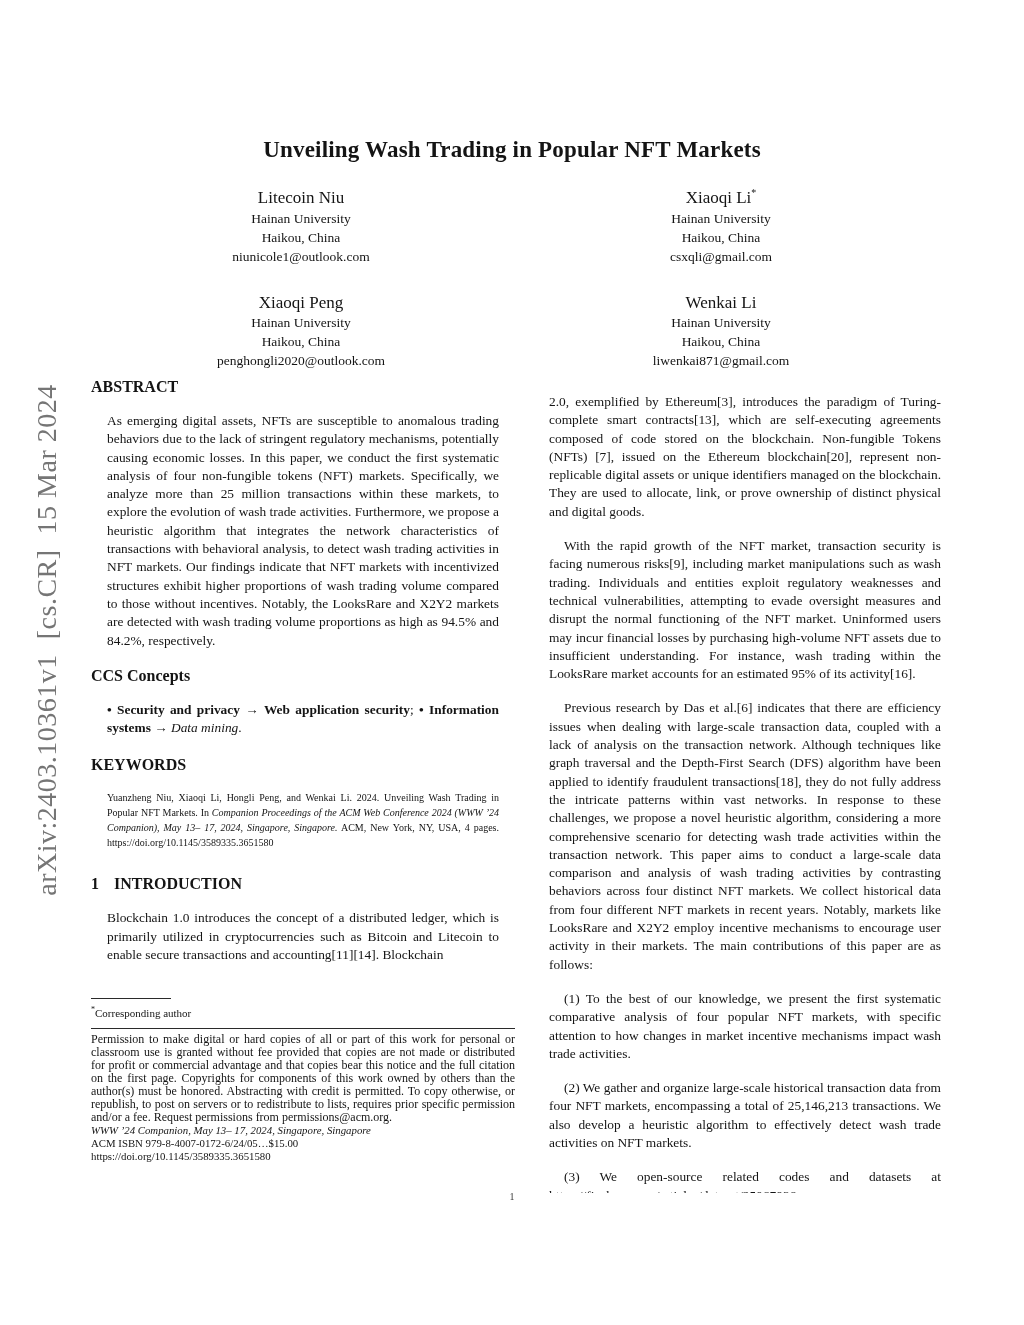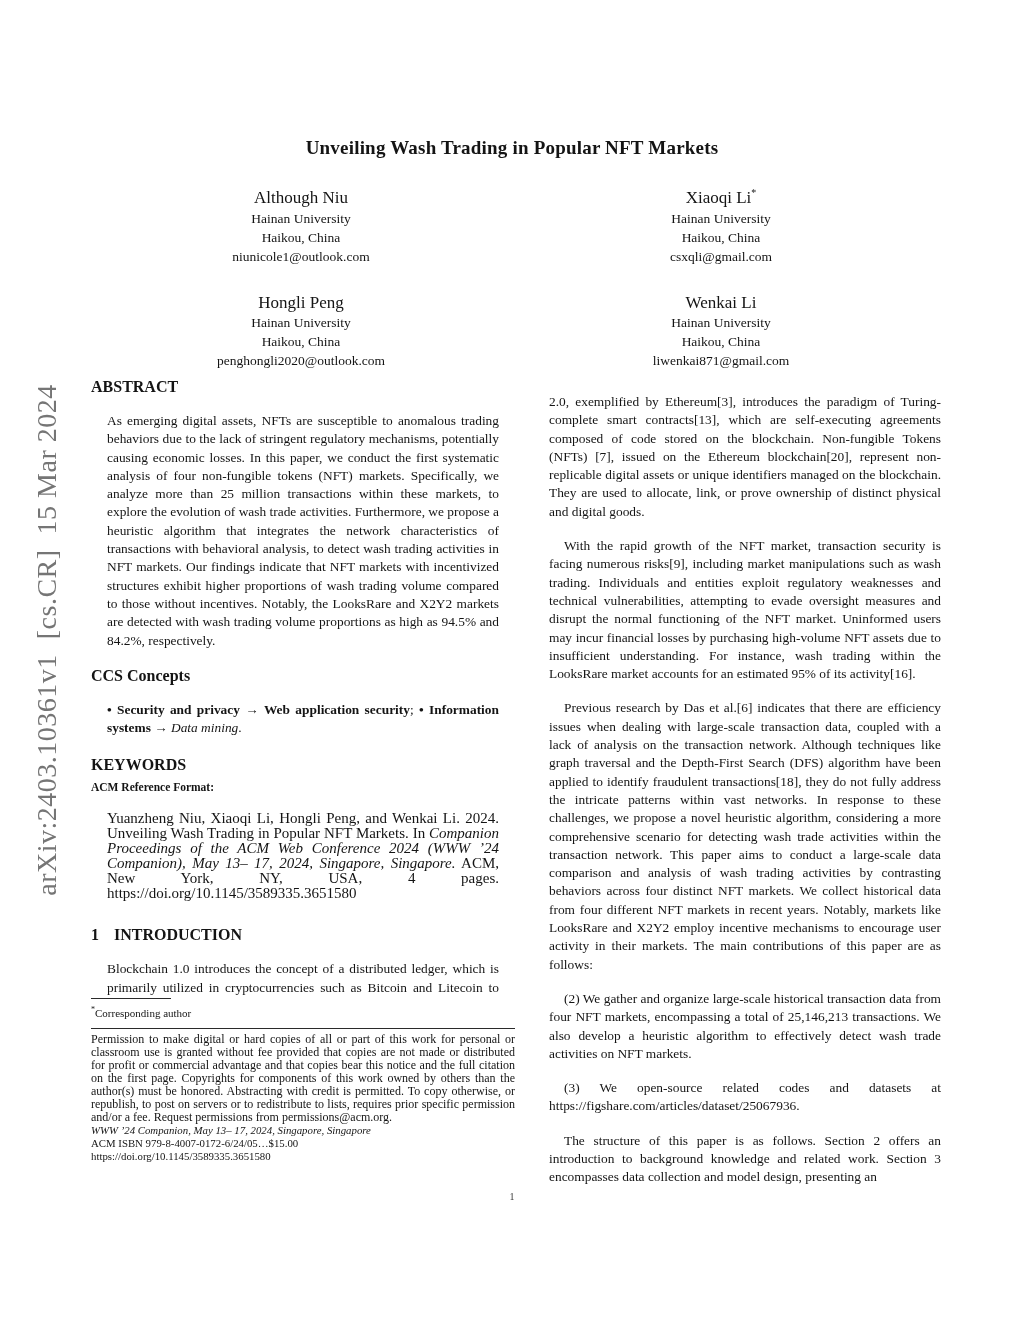--- a/index.html
+++ b/index.html
@@ -25,21 +25,21 @@
     color: #757575;
     letter-spacing: 0.5px;
   }
   
   .paper-title {
     position: absolute;
     top: 137px;
     left: 0;
     right: 0;
     text-align: center;
-    font-size: 19px;
+    font-size: 23px;
     font-weight: bold;
     letter-spacing: 0.2px;
   }
   
   .authors-grid {
     position: absolute;
     top: 182px;
     left: 91px;
     width: 840px;
     display: grid;
@@ -76,21 +76,21 @@
   .sec-num { display: inline-block; margin-right: 15px; }
   .b { font-weight: bold; }
   .i { font-style: italic; }
   .acmref-heading {
     font-size: 11.5px;
     line-height: 15px;
     font-weight: bold;
     text-align: left;
     margin-top: 6px;
   }
-  .acmref-text { font-size: 15px; line-height: 15px; text-align: justify; }
+  .acmref-text { font-size: 10px; line-height: 15px; text-align: justify; }
   
   .left-bottom {
     position: absolute;
     left: 91px;
     top: 998px;
     width: 424px;
     font-size: 11px;
     line-height: 13.5px;
   }
   .rule-short {
@@ -123,33 +123,33 @@
 <body>
 
 <div class="page">
 
   <div class="watermark">arXiv:2403.10361v1  [cs.CR]  15 Mar 2024</div>
 
   <h1 class="paper-title">Unveiling Wash Trading in Popular NFT Markets</h1>
 
   <div class="authors-grid">
     <div class="author">
-      <div class="author-name"><span>Although Niu</span><sup></sup></div>
+      <div class="author-name"><span>Litecoin Niu</span><sup></sup></div>
       <div class="author-line">Hainan University</div>
       <div class="author-line">Haikou, China</div>
       <div class="author-line">niunicole1@outlook.com</div>
     </div>
     <div class="author">
       <div class="author-name"><span>Xiaoqi Li</span><sup>*</sup></div>
       <div class="author-line">Hainan University</div>
       <div class="author-line">Haikou, China</div>
       <div class="author-line">csxqli@gmail.com</div>
     </div>
     <div class="author">
-      <div class="author-name"><span>Hongli Peng</span><sup></sup></div>
+      <div class="author-name"><span>Xiaoqi Peng</span><sup></sup></div>
       <div class="author-line">Hainan University</div>
       <div class="author-line">Haikou, China</div>
       <div class="author-line">penghongli2020@outlook.com</div>
     </div>
     <div class="author">
       <div class="author-name"><span>Wenkai Li</span><sup></sup></div>
       <div class="author-line">Hainan University</div>
       <div class="author-line">Haikou, China</div>
       <div class="author-line">liwenkai871@gmail.com</div>
     </div>
@@ -157,41 +157,41 @@
 
   <div class="col col-left">
     <div class="sec-heading">ABSTRACT</div>
     <p>As emerging digital assets, NFTs are susceptible to anomalous trading behaviors due to the lack of stringent regulatory mechanisms, potentially causing economic losses. In this paper, we conduct the first systematic analysis of four non-fungible tokens (NFT) markets. Specifically, we analyze more than 25 million transactions within these markets, to explore the evolution of wash trade activities. Furthermore, we propose a heuristic algorithm that integrates the network characteristics of transactions with behavioral analysis, to detect wash trading activities in NFT markets. Our findings indicate that NFT markets with incentivized structures exhibit higher proportions of wash trading volume compared to those without incentives. Notably, the LooksRare and X2Y2 markets are detected with wash trading volume proportions as high as 94.5% and 84.2%, respectively.</p>
 
     <div class="sec-heading mt-ccs">CCS Concepts</div>
     <p><span class="b">• </span><span class="b">Security and privacy</span><span> → </span><span class="b">Web application security</span><span>; </span><span class="b">• </span><span class="b">Information systems</span><span> → </span><span class="i">Data mining</span><span>.</span></p>
 
     <div class="sec-heading mt-kw">KEYWORDS</div>
 
-    <div class="acmref-heading">ACM Reference Format:</div>
     <p class="acmref-text"><span>Yuanzheng Niu, Xiaoqi Li, Hongli Peng, and Wenkai Li. 2024. Unveiling Wash Trading in Popular NFT Markets. In </span><span class="i">Companion Proceedings of the ACM Web Conference 2024 (WWW ’24 Companion), May 13– 17, 2024, Singapore, Singapore.</span><span> ACM, New York, NY, USA, 4 pages. https://doi.org/10.1145/3589335.3651580</span></p>
 
     <div class="sec-heading mt-intro"><span class="sec-num">1</span><span>INTRODUCTION</span></div>
     <p>Blockchain 1.0 introduces the concept of a distributed ledger, which is primarily utilized in cryptocurrencies such as Bitcoin and Litecoin to enable secure transactions and accounting[11][14]. Blockchain</p>
   </div>
 
   <div class="left-bottom">
     <hr class="rule-short">
     <div class="footnote-line"><sup>*</sup><span>Corresponding author</span></div>
     <hr class="rule-full">
     <p class="permission-text">Permission to make digital or hard copies of all or part of this work for personal or classroom use is granted without fee provided that copies are not made or distributed for profit or commercial advantage and that copies bear this notice and the full citation on the first page. Copyrights for components of this work owned by others than the author(s) must be honored. Abstracting with credit is permitted. To copy otherwise, or republish, to post on servers or to redistribute to lists, requires prior specific permission and/or a fee. Request permissions from permissions@acm.org.</p>
     <div class="perm-line i">WWW ’24 Companion, May 13– 17, 2024, Singapore, Singapore</div>
     <div class="perm-line">ACM ISBN 979-8-4007-0172-6/24/05…$15.00</div>
     <div class="perm-line">https://doi.org/10.1145/3589335.3651580</div>
   </div>
 
   <div class="col col-right">
     <p>2.0, exemplified by Ethereum[3], introduces the paradigm of Turing-complete smart contracts[13], which are self-executing agreements composed of code stored on the blockchain. Non-fungible Tokens (NFTs) [7], issued on the Ethereum blockchain[20], represent non-replicable digital assets or unique identifiers managed on the blockchain. They are used to allocate, link, or prove ownership of distinct physical and digital goods.</p>
     <p class="indent">With the rapid growth of the NFT market, transaction security is facing numerous risks[9], including market manipulations such as wash trading. Individuals and entities exploit regulatory weaknesses and technical vulnerabilities, attempting to evade oversight measures and disrupt the normal functioning of the NFT market. Uninformed users may incur financial losses by purchasing high-volume NFT assets due to insufficient understanding. For instance, wash trading within the LooksRare market accounts for an estimated 95% of its activity[16].</p>
     <p class="indent">Previous research by Das et al.[6] indicates that there are efficiency issues when dealing with large-scale transaction data, coupled with a lack of analysis on the transaction network. Although techniques like graph traversal and the Depth-First Search (DFS) algorithm have been applied to identify fraudulent transactions[18], they do not fully address the intricate patterns within vast networks. In response to these challenges, we propose a novel heuristic algorithm, considering a more comprehensive scenario for detecting wash trade activities within the transaction network. This paper aims to conduct a large-scale data comparison and analysis of wash trading activities by contrasting behaviors across four distinct NFT markets. We collect historical data from four different NFT markets in recent years. Notably, markets like LooksRare and X2Y2 employ incentive mechanisms to encourage user activity in their markets. The main contributions of this paper are as follows:</p>
+    <p class="indent">(1) To the best of our knowledge, we present the first systematic comparative analysis of four popular NFT markets, with specific attention to how changes in market incentive mechanisms impact wash trade activities.</p>
     <p class="indent">(2) We gather and organize large-scale historical transaction data from four NFT markets, encompassing a total of 25,146,213 transactions. We also develop a heuristic algorithm to effectively detect wash trade activities on NFT markets.</p>
     <p class="indent">(3) We open-source related codes and datasets at https://figshare.com/articles/dataset/25067936.</p>
     <p class="indent">The structure of this paper is as follows. Section 2 offers an introduction to background knowledge and related work. Section 3 encompasses data collection and model design, presenting an</p>
   </div>
 
   <div class="page-number">1</div>
 
 </div>
 
 </body></html>

